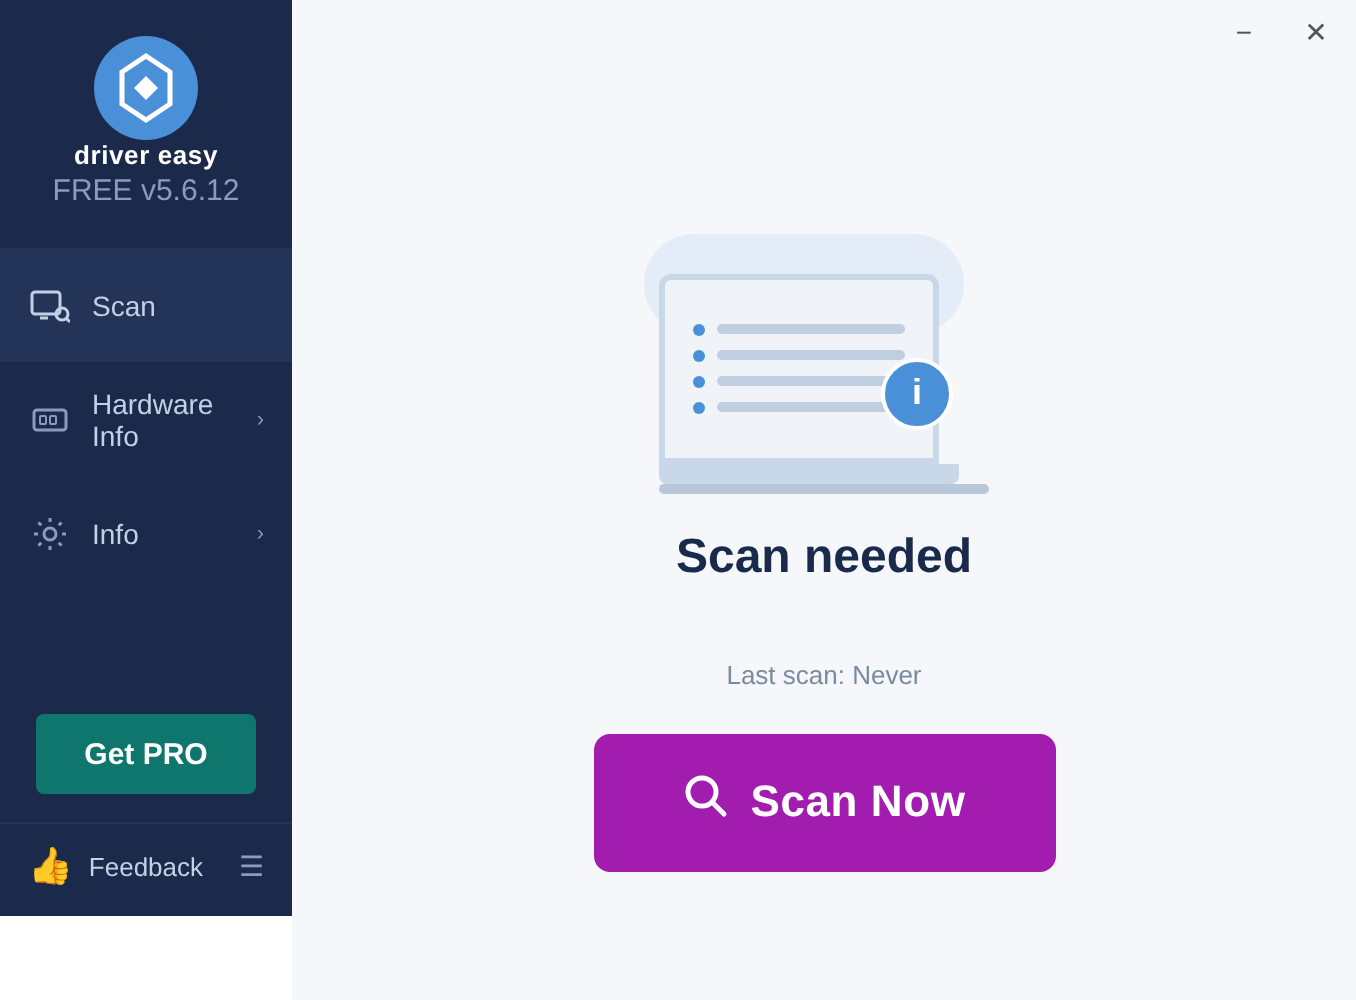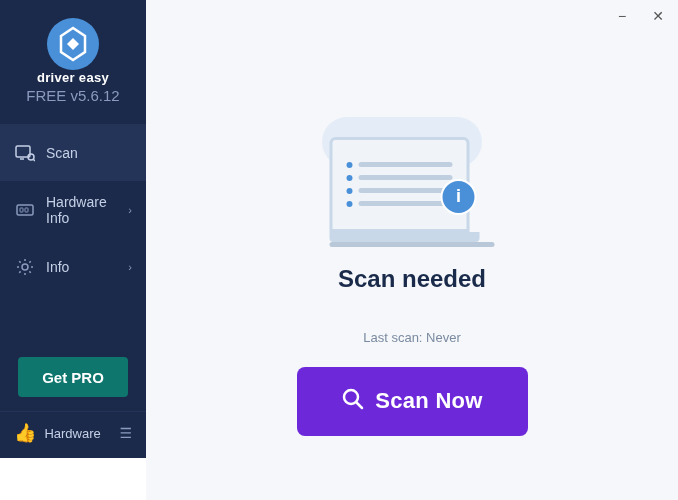--- a/index.html
+++ b/index.html
@@ -288,21 +288,21 @@
     .last-scan-text {
       font-size: 13px;
       color: #7a8aa0;
       margin-bottom: 22px;
       margin-top: 17px;
     }
 
     .scan-now-btn {
       width: 231px;
       height: 69px;
-      background: #6d28d9;
+      background: #a21caf;
       border: none;
       border-radius: 8px;
       color: #fff;
       font-size: 22px;
       font-weight: 700;
       cursor: pointer;
       display: flex;
       align-items: center;
       justify-content: center;
       gap: 10px;
@@ -375,21 +375,21 @@
       </div>
       <span class="nav-label">Info</span>
       <span class="chevron">›</span>
     </div>
   </nav>
 
   <button class="get-pro-btn">Get PRO</button>
 
   <div class="sidebar-bottom">
     <span class="feedback-icon">👍</span>
-    <span class="feedback-label">Hardware</span>
+    <span class="feedback-label">Feedback</span>
     <span class="feedback-menu-icon">☰</span>
   </div>
 </div>
 
 <div class="main-content">
 
   <div class="illustration">
 
     <div class="cloud-blob blob1"></div>
     <div class="cloud-blob blob2"></div>

